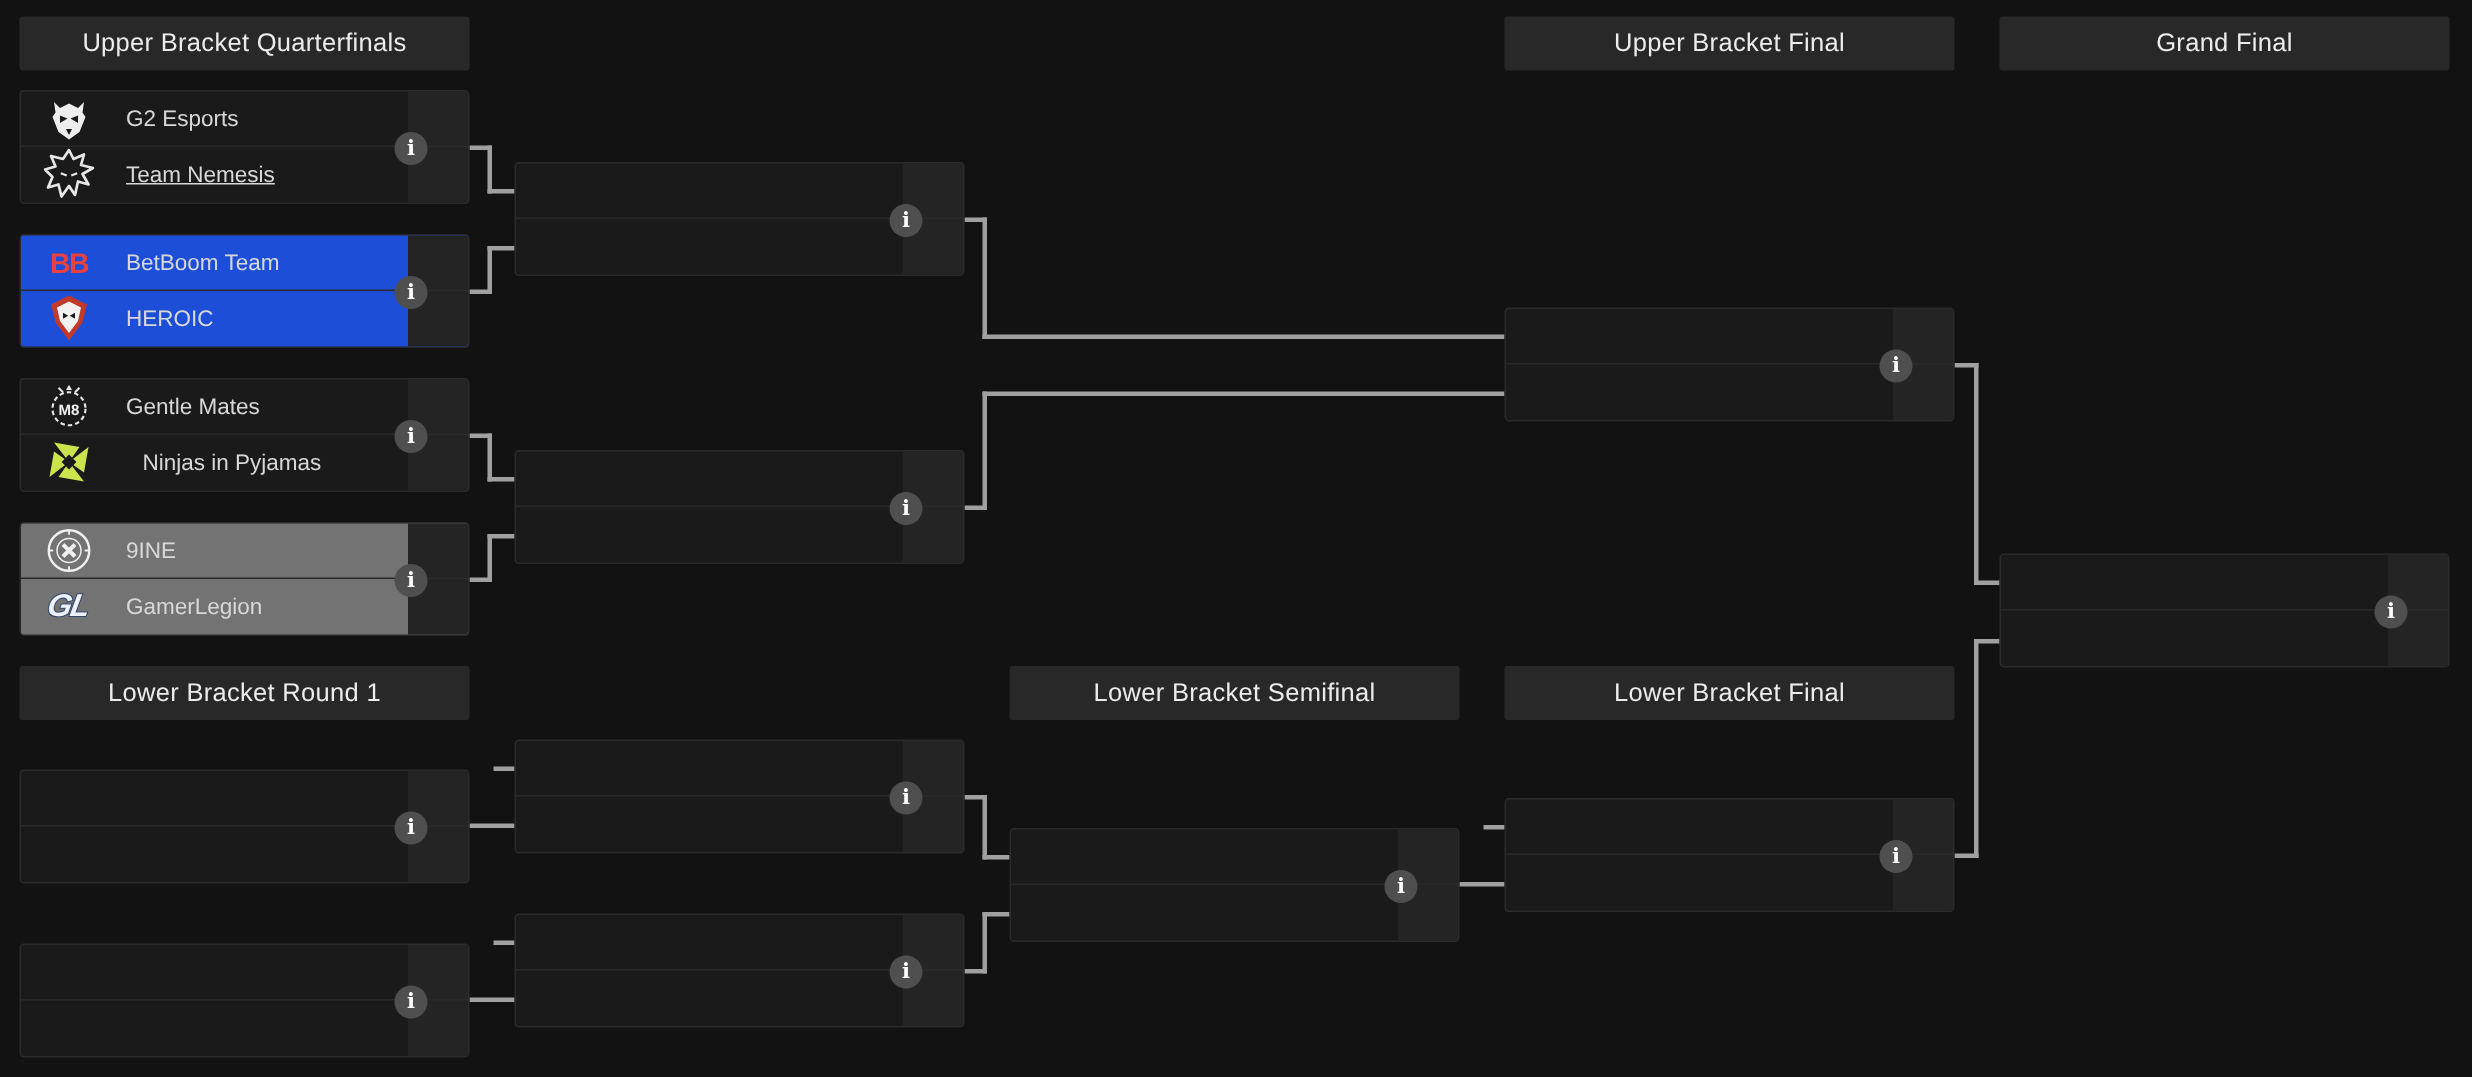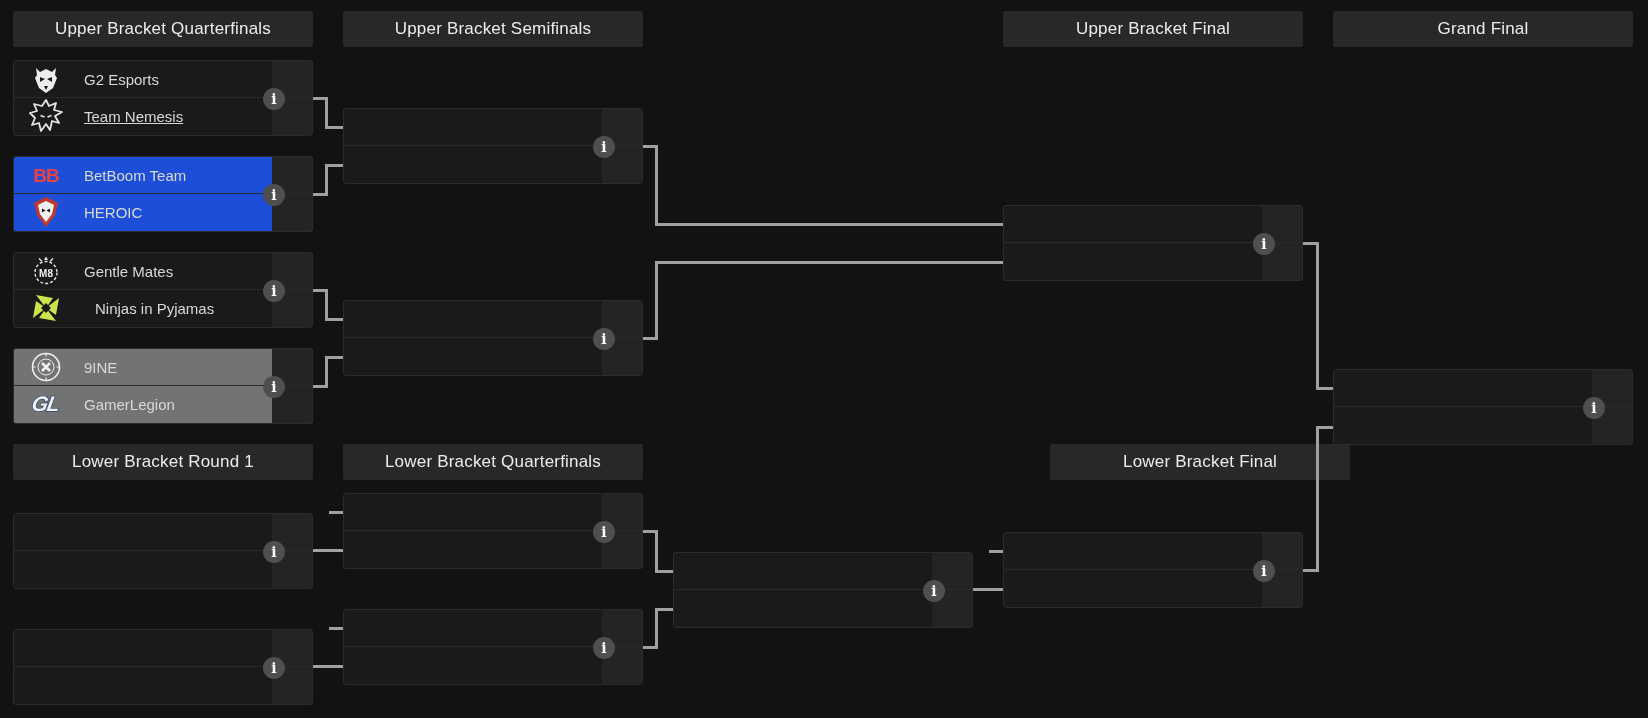--- a/index.html
+++ b/index.html
@@ -84,26 +84,25 @@
     <div class="conn" style="left: 654.5px; top: 569.5px; width: 18.5px; height: 3px; background: rgb(160, 160, 160);"></div>
     <div class="conn" style="left: 643px; top: 645.5px; width: 14.5px; height: 3px; background: rgb(160, 160, 160);"></div>
     <div class="conn" style="left: 654.5px; top: 607.5px; width: 3px; height: 41px; background: rgb(160, 160, 160);"></div>
     <div class="conn" style="left: 654.5px; top: 607.5px; width: 18.5px; height: 3px; background: rgb(160, 160, 160);"></div>
     <div class="conn" style="left: 973px; top: 587.5px; width: 30px; height: 3px; background: rgb(160, 160, 160);"></div>
     <div class="conn" style="left: 989px; top: 549.5px; width: 14px; height: 3px; background: rgb(160, 160, 160);"></div>
     <div class="conn" style="left: 1303px; top: 568.5px; width: 15.5px; height: 3px; background: rgb(160, 160, 160);"></div>
     <div class="conn" style="left: 1315.5px; top: 425.5px; width: 3px; height: 146px; background: rgb(160, 160, 160);"></div>
     <div class="conn" style="left: 1315.5px; top: 425.5px; width: 17.5px; height: 3px; background: rgb(160, 160, 160);"></div>
     <div class="hdr" style="left: 13px; top: 11px; background: rgb(40, 40, 40); color: rgb(236, 236, 236);">Upper Bracket Quarterfinals</div>
-    <div class="hdr" style="left: 343px; top: 11px; background: rgb(40, 40, 40); color: rgb(236, 236, 236);">Upper Bracket Semifinals</div>
     <div class="hdr" style="left: 1003px; top: 11px; background: rgb(40, 40, 40); color: rgb(236, 236, 236);">Upper Bracket Final</div>
     <div class="hdr" style="left: 1333px; top: 11px; background: rgb(40, 40, 40); color: rgb(236, 236, 236);">Grand Final</div>
     <div class="hdr" style="left: 13px; top: 444px; background: rgb(40, 40, 40); color: rgb(236, 236, 236);">Lower Bracket Round 1</div>
-    <div class="hdr" style="left: 343px; top: 444px; background: rgb(40, 40, 40); color: rgb(236, 236, 236);">Lower Bracket Quarterfinals</div>
-    <div class="hdr" style="left: 1050px; top: 444px; background: rgb(40, 40, 40); color: rgb(236, 236, 236);">Lower Bracket Final</div>
+    <div class="hdr" style="left: 673px; top: 444px; background: rgb(40, 40, 40); color: rgb(236, 236, 236);">Lower Bracket Semifinal</div>
+    <div class="hdr" style="left: 1003px; top: 444px; background: rgb(40, 40, 40); color: rgb(236, 236, 236);">Lower Bracket Final</div>
     <div class="match" style="left: 13px; top: 60px; background: rgb(26, 26, 26); border-color: rgb(43, 43, 43);">
       <div class="scorecol" style="background: rgb(36, 36, 36);"></div>
       <div class="mdivider"></div>
       <div class="trow top">
         <span class="tlogo">
           <svg width="34" height="34" viewBox="0 0 34 34">
             <path fill="#ededed" d="M7 6 L11 10 L17 7 L23 10 L27 6 L26 13 L28 16 L24 26 L17 31 L10 26 L6 16 L8 13 Z"></path>
             <path fill="#1a1a1a" d="M11 15 l5 2 -5 3 z M23 15 l-5 2 5 3 z M15 24 h4 l-2 4 z"></path>
           </svg>
         </span>

